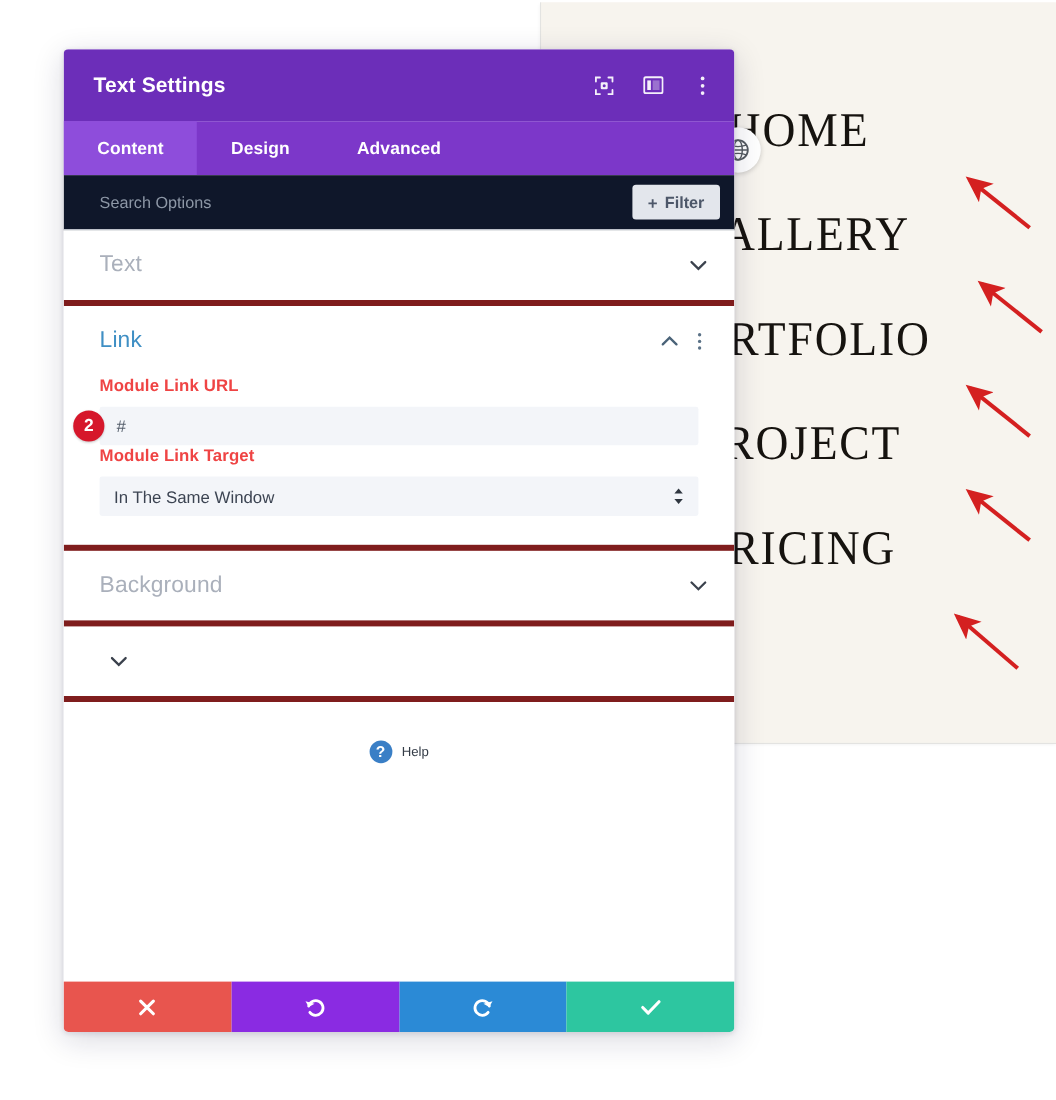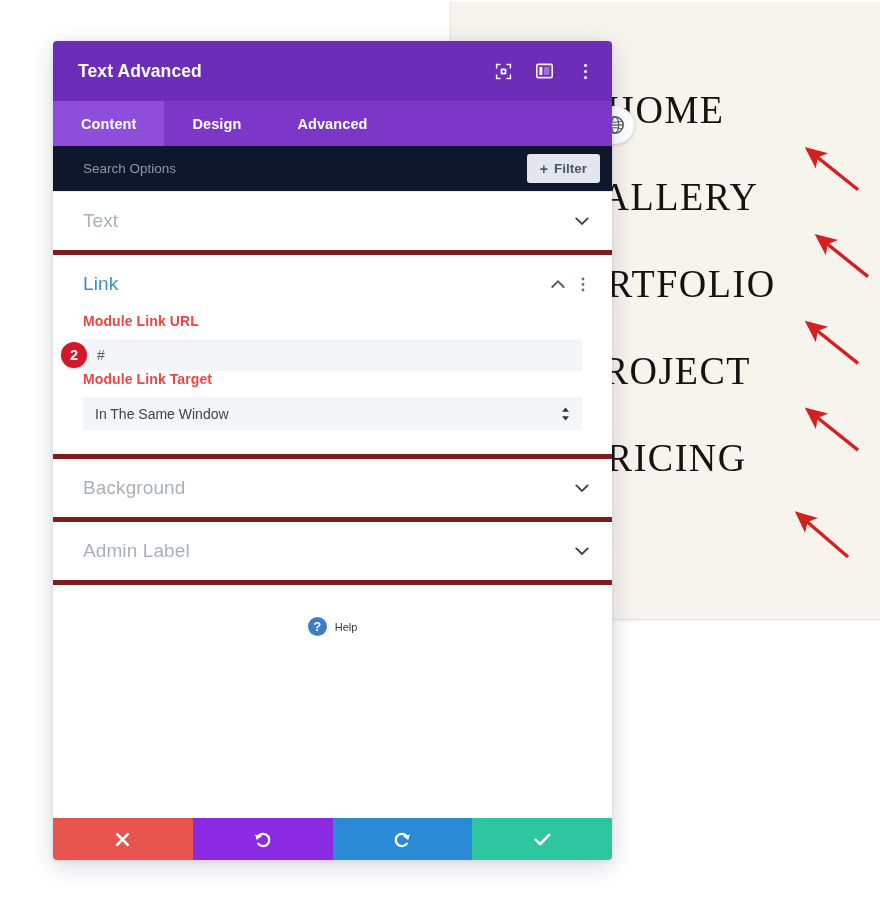--- a/index.html
+++ b/index.html
@@ -397,21 +397,21 @@
           <path d="M3.2,14 Q10,11.6 16.8,14" fill="none" stroke="#555b60" stroke-width="1.1"></path>
         </svg>
       </div>
 
     </div>
   </div>
 
   <div id="settings-modal">
 
     <div id="modal-titlebar">
-      <div id="modal-title">Text Advanced</div>
+      <div id="modal-title">Text Settings</div>
       <div class="titlebar-icons">
 
         <span class="tb-icon">
           <svg width="17" height="17" viewBox="0 0 17 17">
             <g fill="none" stroke="#ffffff" stroke-width="1.5" stroke-linecap="round">
               <path d="M1.6,5 L1.6,1.6 L5,1.6"></path>
               <path d="M12,1.6 L15.4,1.6 L15.4,5"></path>
               <path d="M15.4,12 L15.4,15.4 L12,15.4"></path>
               <path d="M5,15.4 L1.6,15.4 L1.6,12"></path>
             </g>
@@ -518,21 +518,20 @@
           <span class="chev">
             <svg width="14" height="9" viewBox="0 0 14 9">
               <path d="M1.3,1.4 L7,7 L12.7,1.4" fill="none" stroke="#3b424d" stroke-width="1.9" stroke-linecap="round"></path>
             </svg>
           </span>
         </div>
       </div>
 
       <div class="toggle-section">
         <div class="toggle-header">
-          <span class="toggle-title">Admin Label</span>
           <span class="chev">
             <svg width="14" height="9" viewBox="0 0 14 9">
               <path d="M1.3,1.4 L7,7 L12.7,1.4" fill="none" stroke="#3b424d" stroke-width="1.9" stroke-linecap="round"></path>
             </svg>
           </span>
         </div>
       </div>
 
       <div id="help-row">
         <span id="help-icon">?</span>

